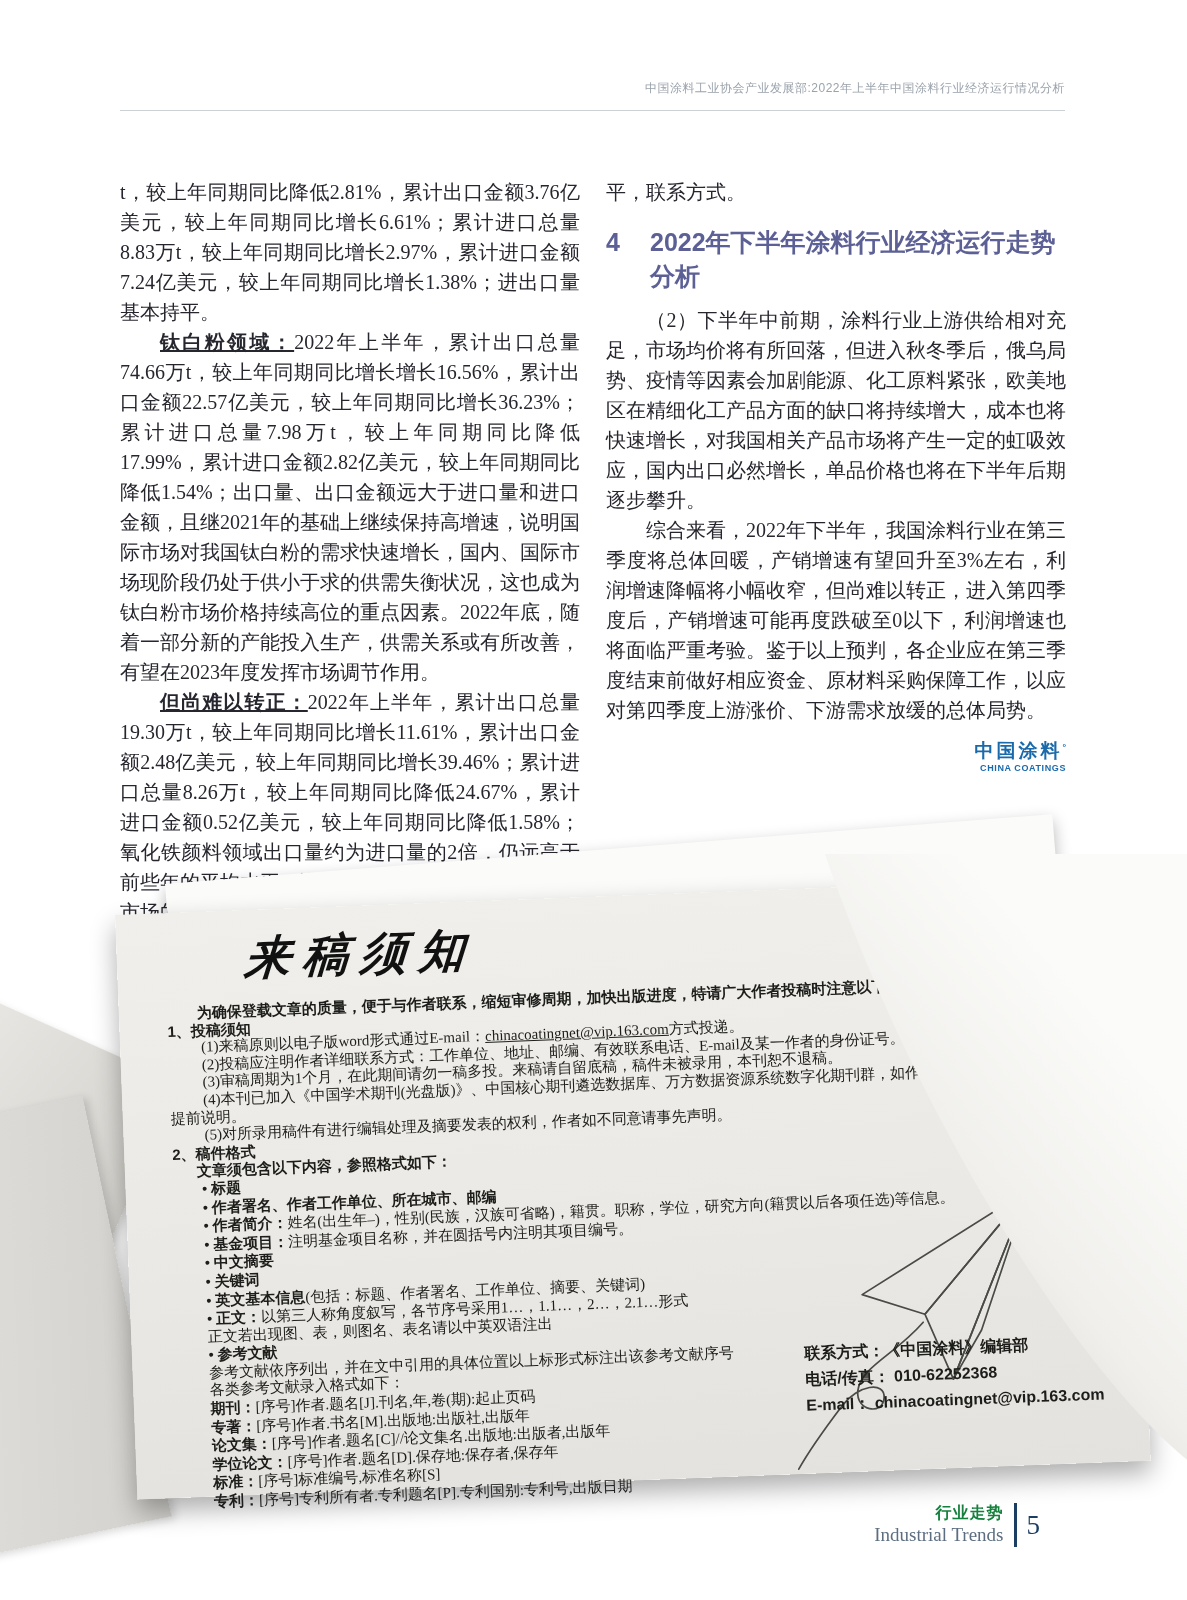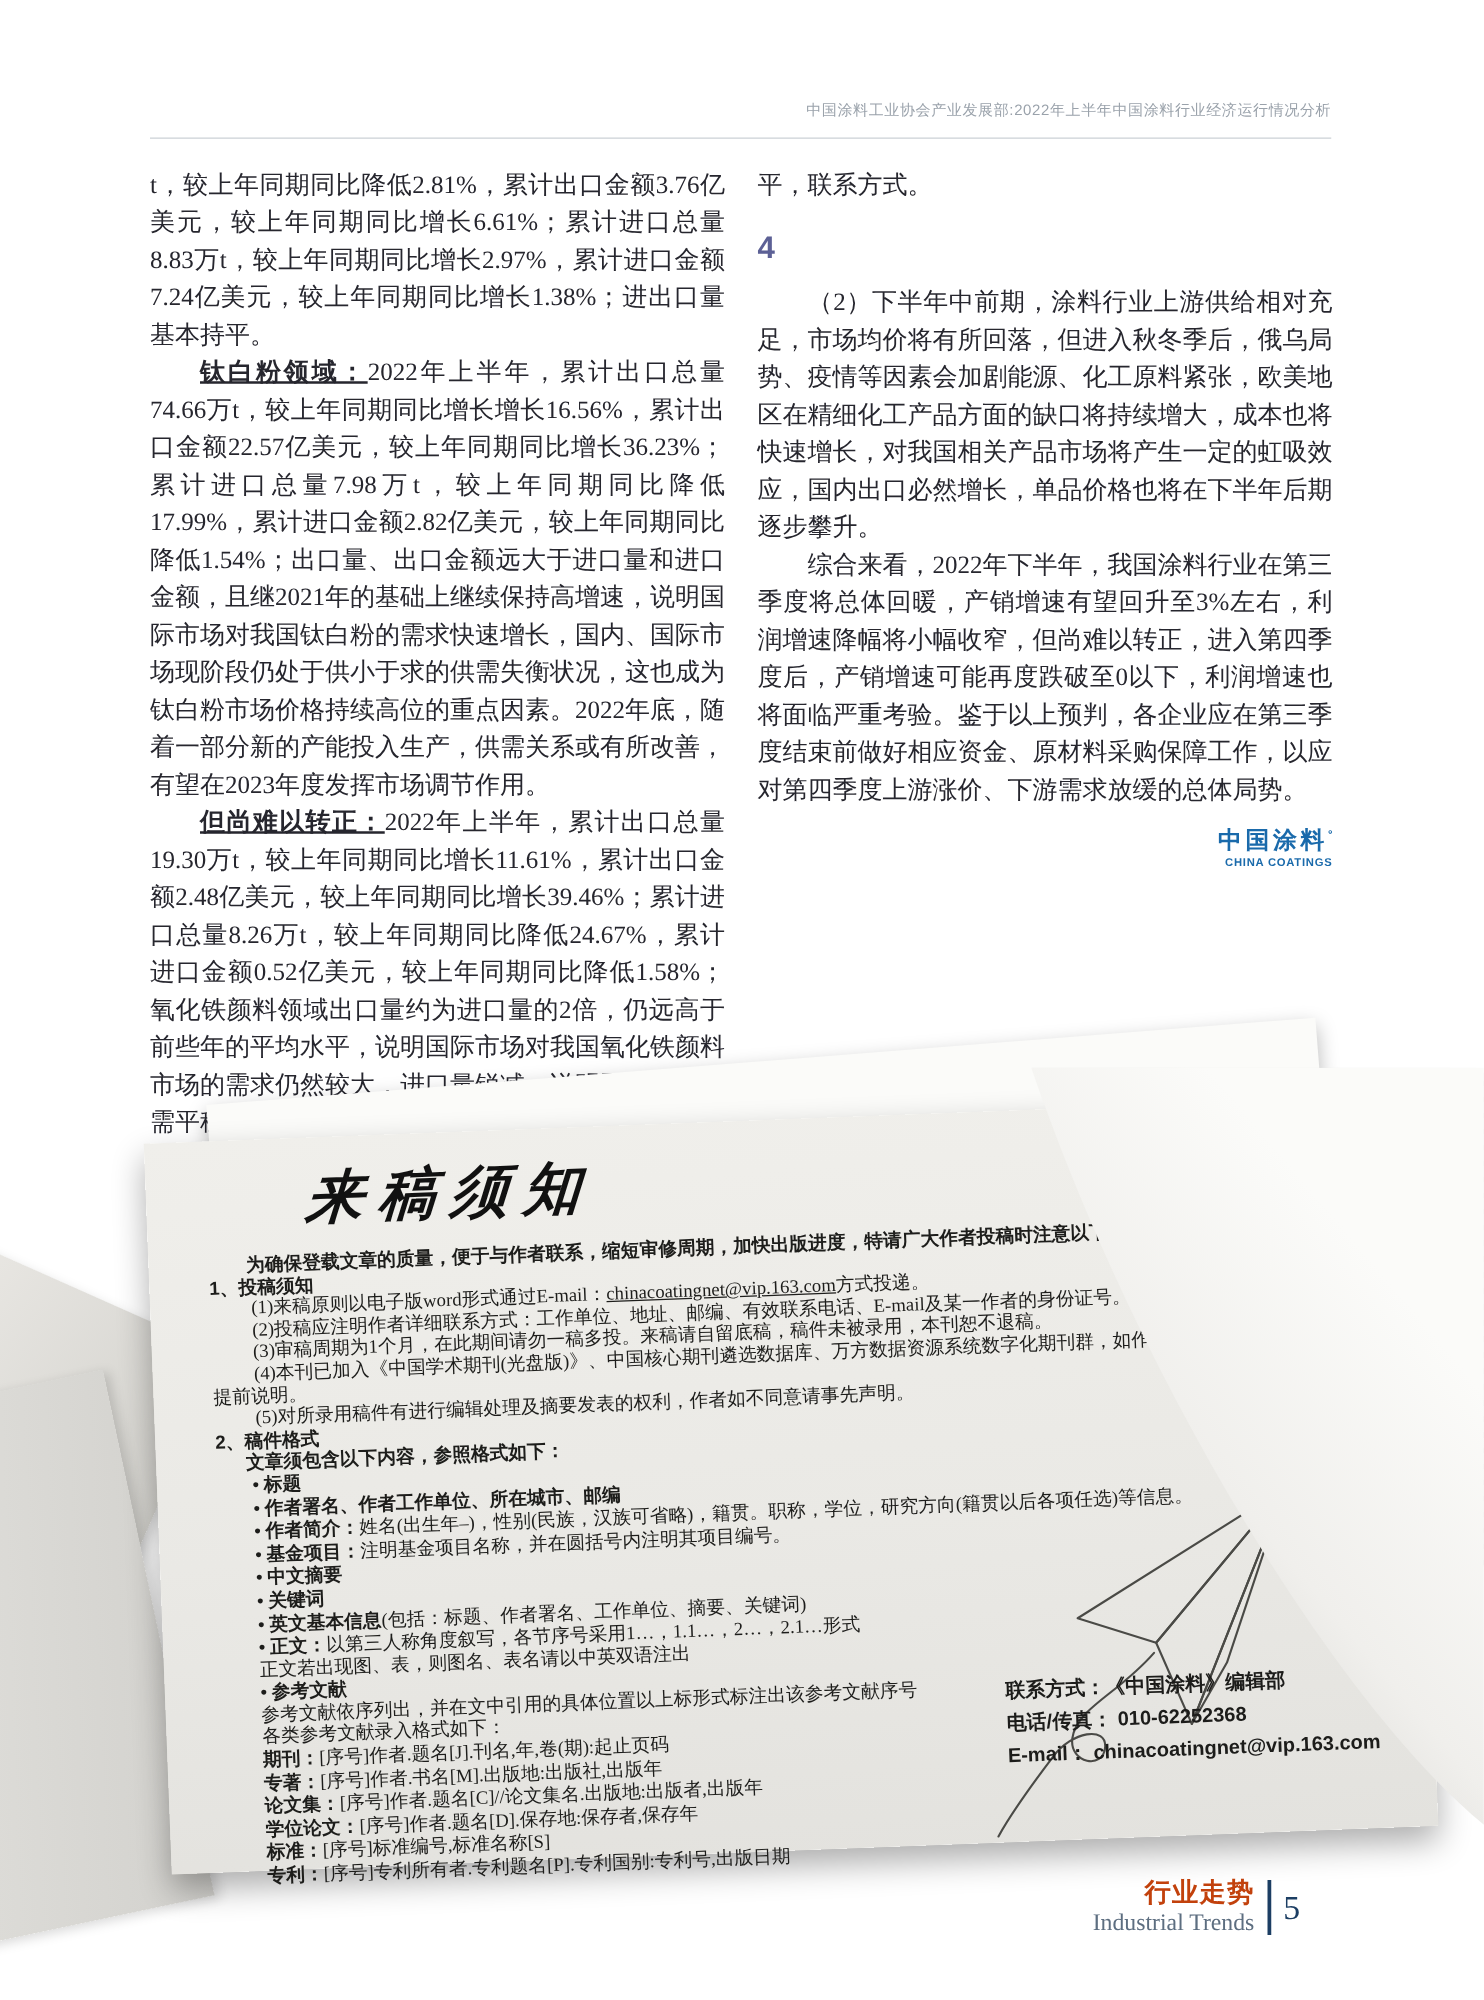--- a/index.html
+++ b/index.html
@@ -12,21 +12,21 @@
   
   .running-head{
     position:absolute;top:80px;right:122px;
     font-family:"Liberation Sans","DejaVu Sans",sans-serif;
     font-size:12px;color:#9aa2ab;letter-spacing:.5px;white-space:nowrap;
   }
   .head-rule{position:absolute;left:120px;right:122px;top:110px;border-top:1px solid #ccd1d6;}
 
   
   .article{position:absolute;left:120px;top:133px;width:946px;display:flex;gap:26px;}
-  .col{width:460px;font-size:20px;line-height:30px;text-align:justify;}
+  .col{width:460px;font-size:20px;line-height:30px;text-align:justify;margin-top:44px;}
   .para{margin:0;text-indent:2em;}
   .para.cont{text-indent:0;}
   .lead{font-weight:bold;text-decoration:underline;}
 
   .sec-heading{
     display:flex;gap:18px;align-items:flex-start;
     margin:18px 0 12px 0;color:#5c6095;
     font-family:"Liberation Sans","DejaVu Sans",sans-serif;
     font-weight:bold;font-size:25px;line-height:34px;text-align:left;
   }
@@ -85,41 +85,42 @@
 
   .contact{position:absolute;left:672px;top:452px;
     font-family:"Liberation Sans","DejaVu Sans",sans-serif;
     font-weight:bold;font-size:16px;line-height:26px;color:#1c1c1a;}
 
   .plane-svg{position:absolute;left:640px;top:288px;}
 
   
   .footer{position:absolute;top:1503px;right:147px;display:flex;align-items:center;gap:10px;}
   .footer-labels{text-align:right;line-height:1.1;}
-  .footer-cn{font-size:21px;font-weight:bold;color:#c2410c;letter-spacing:1px;}
+  .footer-cn{font-size:16px;font-weight:bold;color:#15803d;letter-spacing:1px;}
   .footer-en{font-size:19px;color:#5d6e80;margin-top:3px;}
   .footer-bar{width:3px;height:44px;background:#1c3e63;}
   .footer-page{font-size:27px;color:#1c3e63;}
 </style>
 </head>
 <body>
 
 <div class="running-head">中国涂料工业协会产业发展部:2022年上半年中国涂料行业经济运行情况分析</div>
 <div class="head-rule"></div>
 
 <div class="article">
   <div class="col">
     <p class="para cont">t，较上年同期同比降低2.81%，累计出口金额3.76亿美元，较上年同期同比增长6.61%；累计进口总量8.83万t，较上年同期同比增长2.97%，累计进口金额7.24亿美元，较上年同期同比增长1.38%；进出口量基本持平。</p>
     <p class="para"><span class="lead">钛白粉领域：</span><span>2022年上半年，累计出口总量74.66万t，较上年同期同比增长增长16.56%，累计出口金额22.57亿美元，较上年同期同比增长36.23%；累计进口总量7.98万t，较上年同期同比降低17.99%，累计进口金额2.82亿美元，较上年同期同比降低1.54%；出口量、出口金额远大于进口量和进口金额，且继2021年的基础上继续保持高增速，说明国际市场对我国钛白粉的需求快速增长，国内、国际市场现阶段仍处于供小于求的供需失衡状况，这也成为钛白粉市场价格持续高位的重点因素。2022年底，随着一部分新的产能投入生产，供需关系或有所改善，有望在2023年度发挥市场调节作用。</span></p>
     <p class="para"><span class="lead">但尚难以转正：</span><span>2022年上半年，累计出口总量19.30万t，较上年同期同比增长11.61%，累计出口金额2.48亿美元，较上年同期同比增长39.46%；累计进口总量8.26万t，较上年同期同比降低24.67%，累计进口金额0.52亿美元，较上年同期同比降低1.58%；氧化铁颜料领域出口量约为进口量的2倍，仍远高于前些年的平均水平，说明国际市场对我国氧化铁颜料市场的需求仍然较大，进口量锐减，说明国内市场供需平稳，增长点主要还在出口，国内产品价格基本维持中等水</span></p>
   </div>
   <div class="col">
     <p class="para cont">平，联系方式。</p>
     <div class="sec-heading">
       <span class="sec-num">4</span>
+      <span class="sec-text">2022年下半年涂料行业经济运行走势分析</span>
     </div>
     <p class="para">（2）下半年中前期，涂料行业上游供给相对充足，市场均价将有所回落，但进入秋冬季后，俄乌局势、疫情等因素会加剧能源、化工原料紧张，欧美地区在精细化工产品方面的缺口将持续增大，成本也将快速增长，对我国相关产品市场将产生一定的虹吸效应，国内出口必然增长，单品价格也将在下半年后期逐步攀升。</p>
     <p class="para">综合来看，2022年下半年，我国涂料行业在第三季度将总体回暖，产销增速有望回升至3%左右，利润增速降幅将小幅收窄，但尚难以转正，进入第四季度后，产销增速可能再度跌破至0以下，利润增速也将面临严重考验。鉴于以上预判，各企业应在第三季度结束前做好相应资金、原材料采购保障工作，以应对第四季度上游涨价、下游需求放缓的总体局势。</p>
     <div class="logo">
       <div class="logo-cn"><span>中国涂料</span><span class="logo-mark">°</span></div>
       <div class="logo-en">CHINA COATINGS</div>
     </div>
   </div>
 </div>
 

